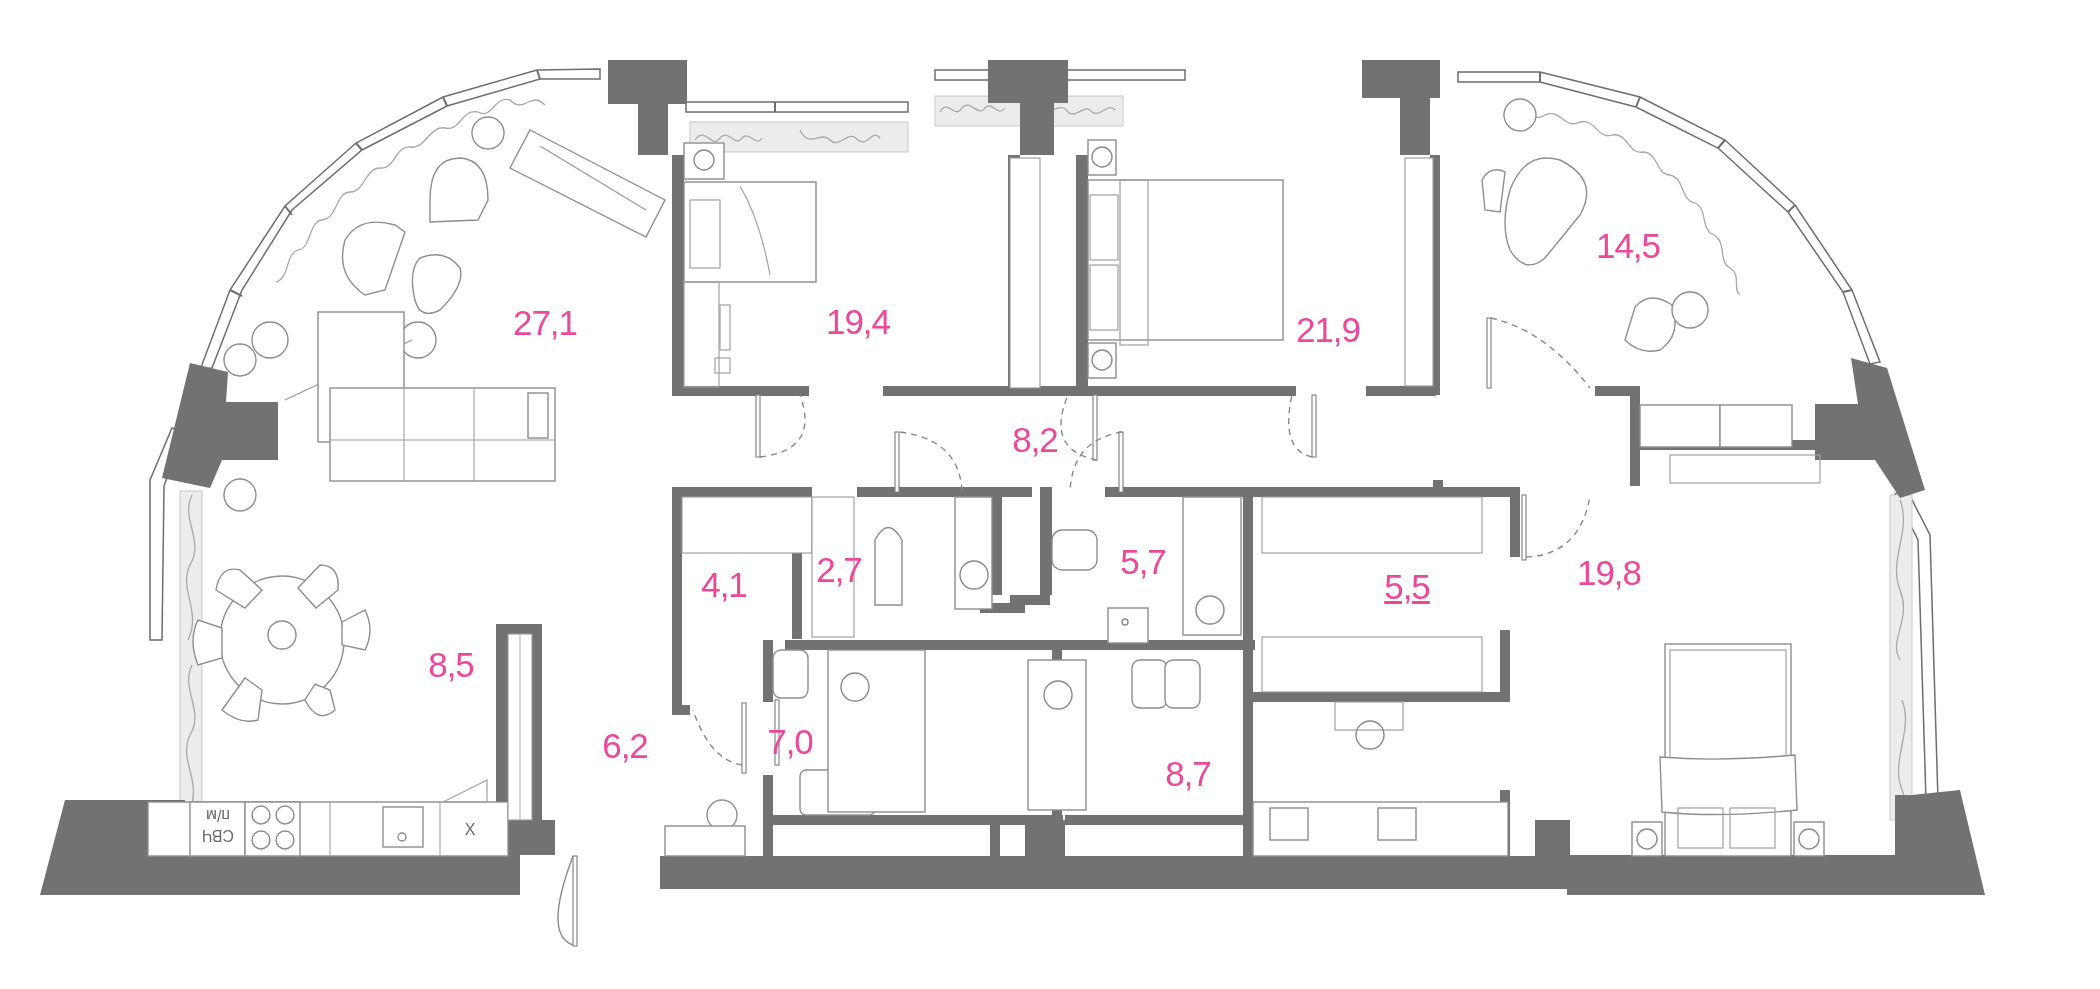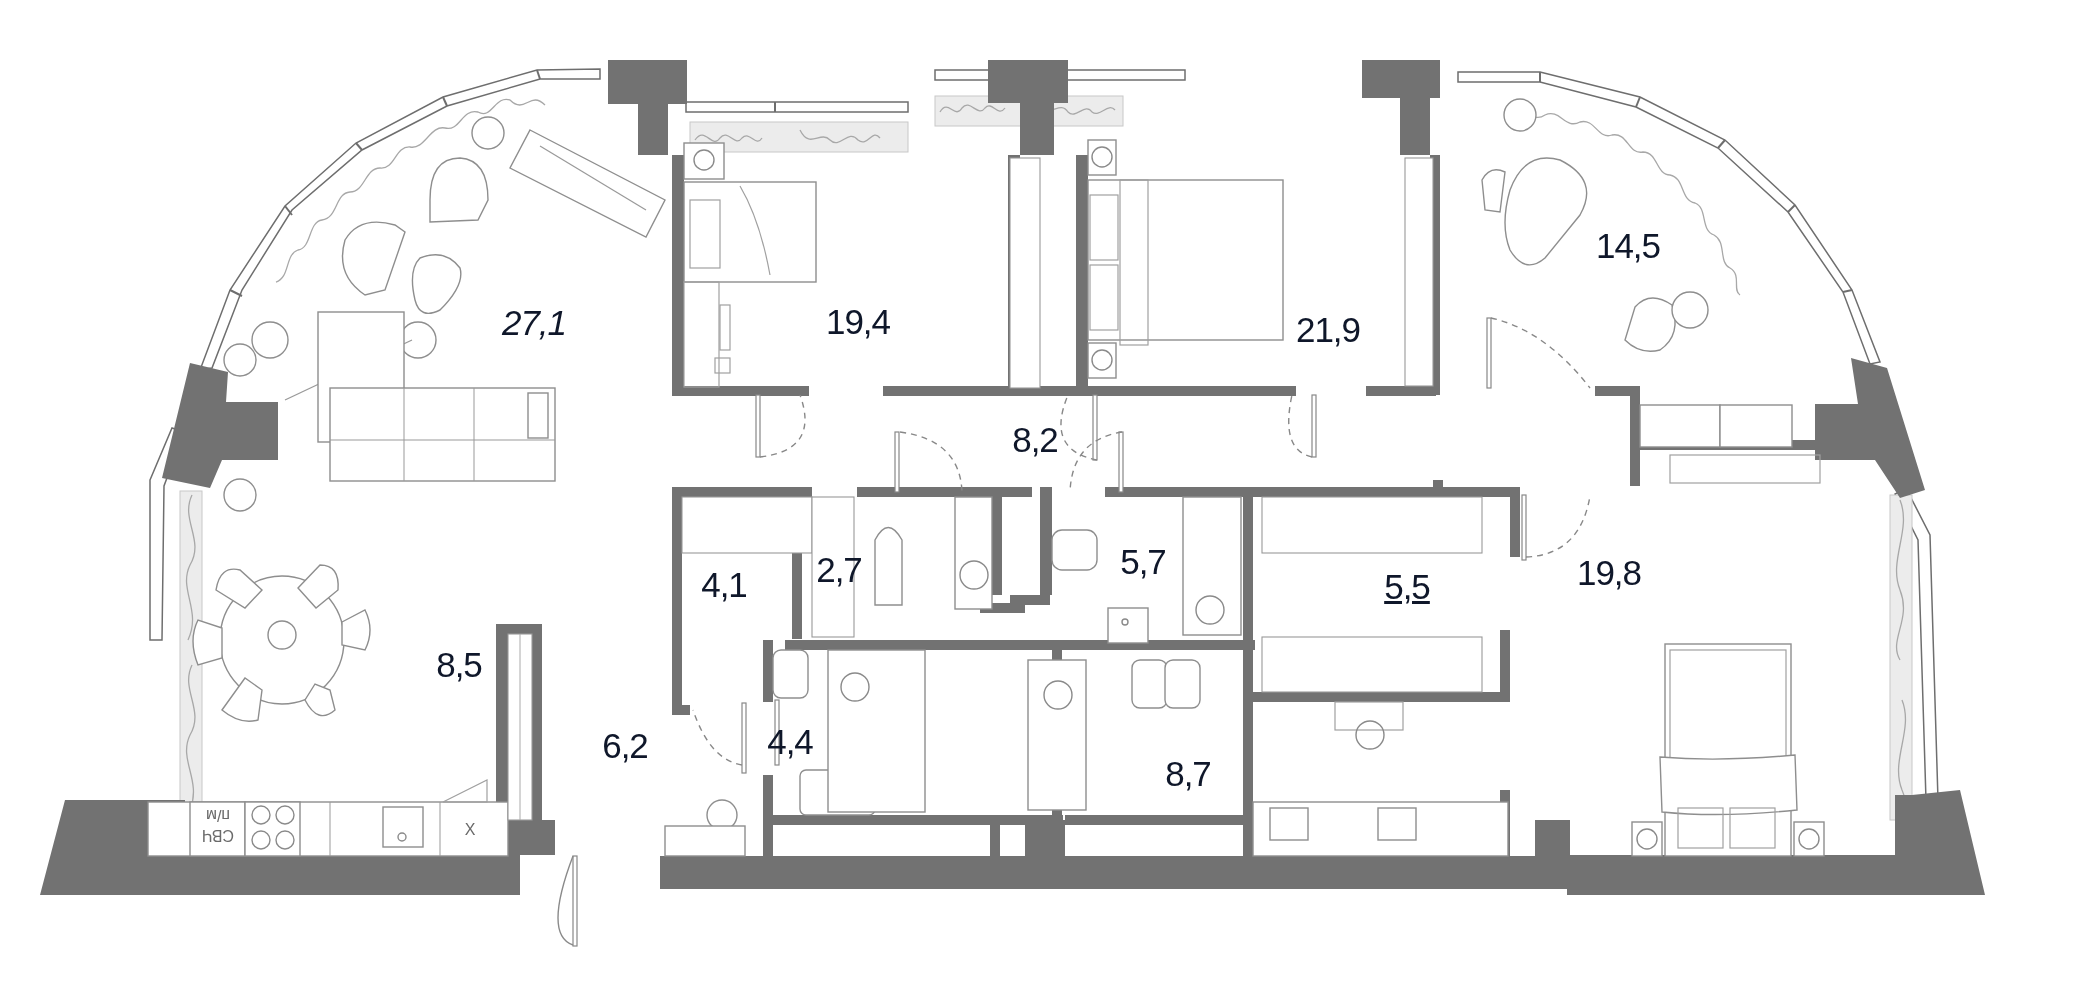--- a/index.html
+++ b/index.html
@@ -8,21 +8,21 @@
   .wall { fill: #727272; }
   .thin { fill: none; stroke: #8a8a8a; stroke-width: 1.4; }
   .thin2 { fill: none; stroke: #a0a0a0; stroke-width: 1.2; }
   .glass { fill: #ffffff; stroke: #6e6e6e; stroke-width: 1.5; }
   .curtain { fill: #ececec; stroke: #c8c8c8; stroke-width: 1; }
   .wavy { fill: none; stroke: #a8a8a8; stroke-width: 1.3; }
   .door { fill: none; stroke: #888; stroke-width: 1.4; stroke-dasharray: 6 5; }
   .doorleaf { fill: #fff; stroke: #888; stroke-width: 1.2; }
   .furn { fill: #fff; stroke: #8e8e8e; stroke-width: 1.4; }
   .rail { fill: #fff; stroke: #999; stroke-width: 1.1; }
-  .room-label { position: absolute; font-size: 35px; color: #0f172a; font-family: "Liberation Sans", sans-serif; letter-spacing: -1px; transform: translate(-50%, -50%); white-space: nowrap; }
+  .room-label { position: absolute; font-size: 35px; color: #ec4899; font-family: "Liberation Sans", sans-serif; letter-spacing: -1px; transform: translate(-50%, -50%); white-space: nowrap; }
   .kitchen-text { position: absolute; font-size: 16px; color: #6a6a6a; transform: rotate(180deg); line-height: 20px; text-align: center; width: 50px; }
 </style>
 </head>
 <body>
 
 <svg id="plan" viewBox="0 0 2100 989" xmlns="http://www.w3.org/2000/svg">
 
   <g>
     <path class="glass" d="M600 69 L537 70 L443 97 L356 143 L285 206 L230 290 L200 370 L212 368 L242 290 L292 210 L362 150 L447 106 L540 79 L600 79 Z"></path>
     <line x1="537" y1="70" x2="540" y2="79" stroke="#6e6e6e" stroke-width="2"></line>
@@ -298,26 +298,26 @@
     <circle cx="1809" cy="839" r="10" class="thin"></circle>
   </g>
 </svg>
 
 <div class="kitchen-text" style="left:193px; top:805px;">
   <div>СВЧ</div>
   <div>п/м</div>
 </div>
 <div class="kitchen-text" style="left:445px; top:820px; transform:none;">X</div>
 
-<div class="room-label" style="left:534px; top:323px;font-style:italic;">27,1</div>
+<div class="room-label" style="left:545px; top:323px;">27,1</div>
 <div class="room-label" style="left:858px; top:322px;">19,4</div>
 <div class="room-label" style="left:1328px; top:330px;">21,9</div>
 <div class="room-label" style="left:1628px; top:246px;">14,5</div>
 <div class="room-label" style="left:1035px; top:440px;">8,2</div>
 <div class="room-label" style="left:710px; top:585px;margin-left:14px;">4,1</div>
 <div class="room-label" style="left:839px; top:562px;margin-top:8px;">2,7</div>
 <div class="room-label" style="left:1143px; top:562px;">5,7</div>
 <div class="room-label" style="left:1407px; top:587px;text-decoration:underline;">5,5</div>
 <div class="room-label" style="left:1609px; top:573px;">19,8</div>
-<div class="room-label" style="left:451px; top:665px;margin-left:8px;">8,5</div>
+<div class="room-label" style="left:451px; top:665px;">8,5</div>
 <div class="room-label" style="left:625px; top:746px;">6,2</div>
-<div class="room-label" style="left:790px; top:742px;">4,4</div>
+<div class="room-label" style="left:790px; top:742px;">7,0</div>
 <div class="room-label" style="left:1188px; top:742px;margin-top:32px;">8,7</div>
 
 </body></html>

